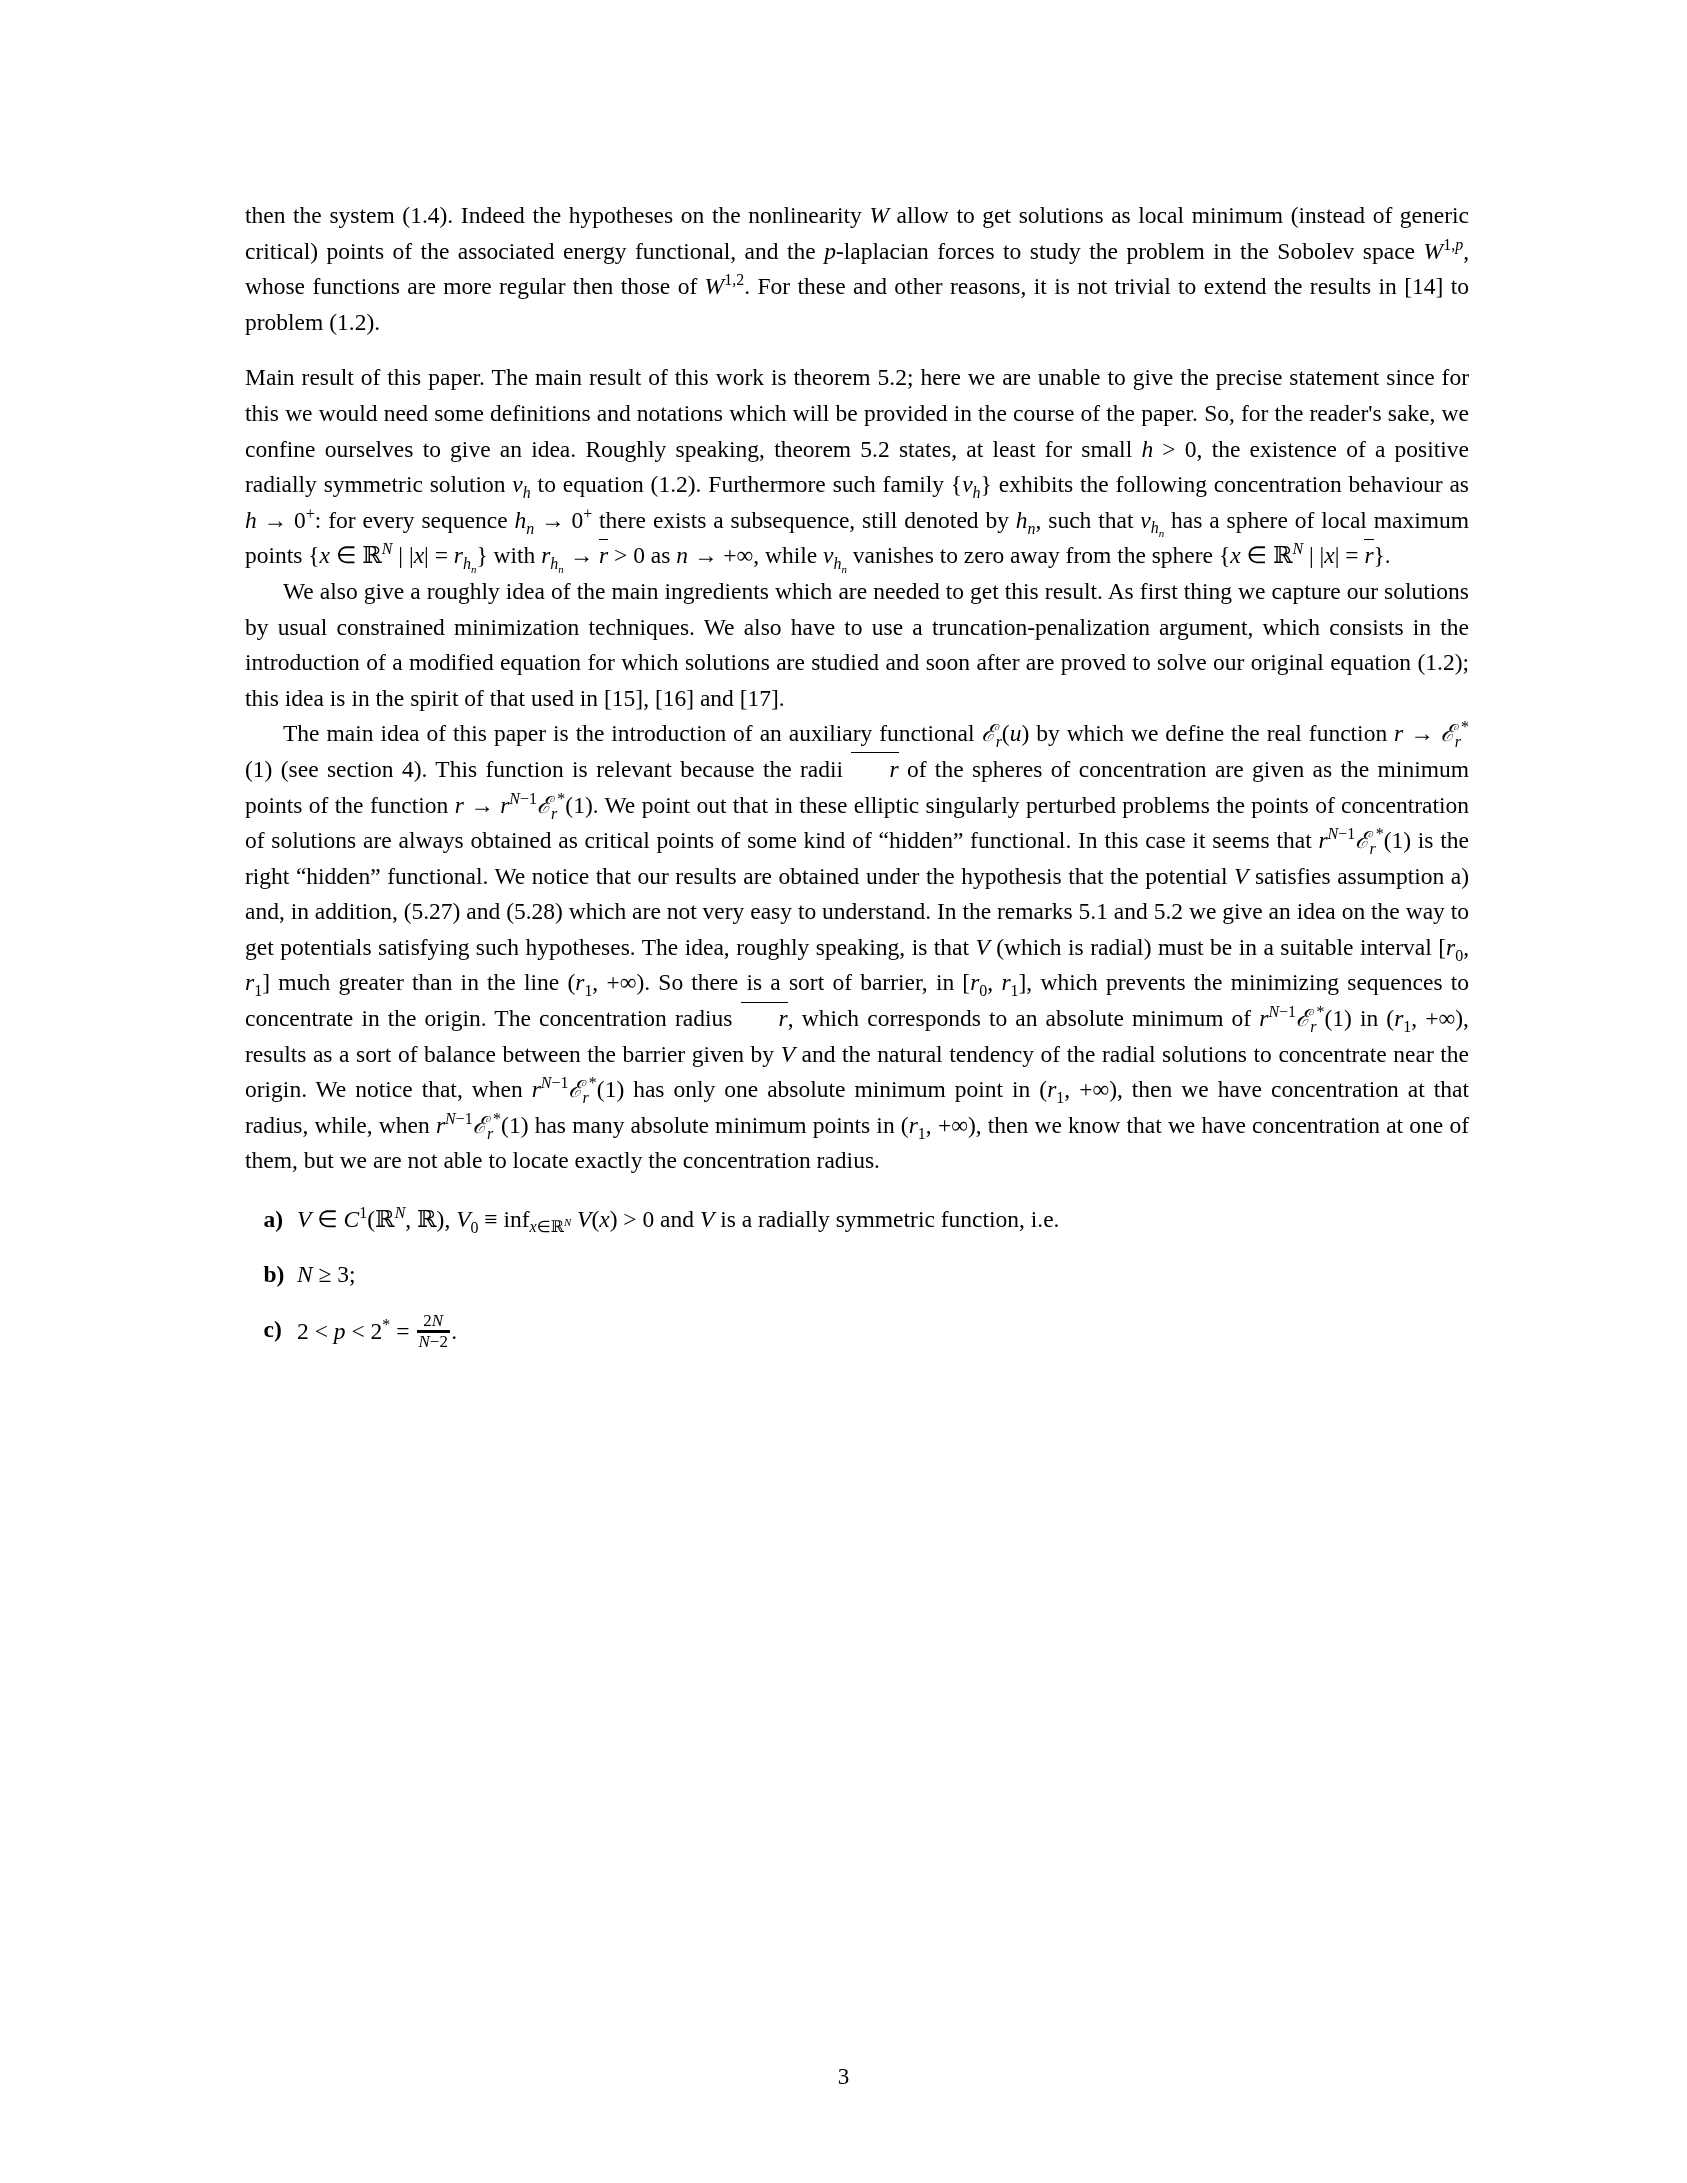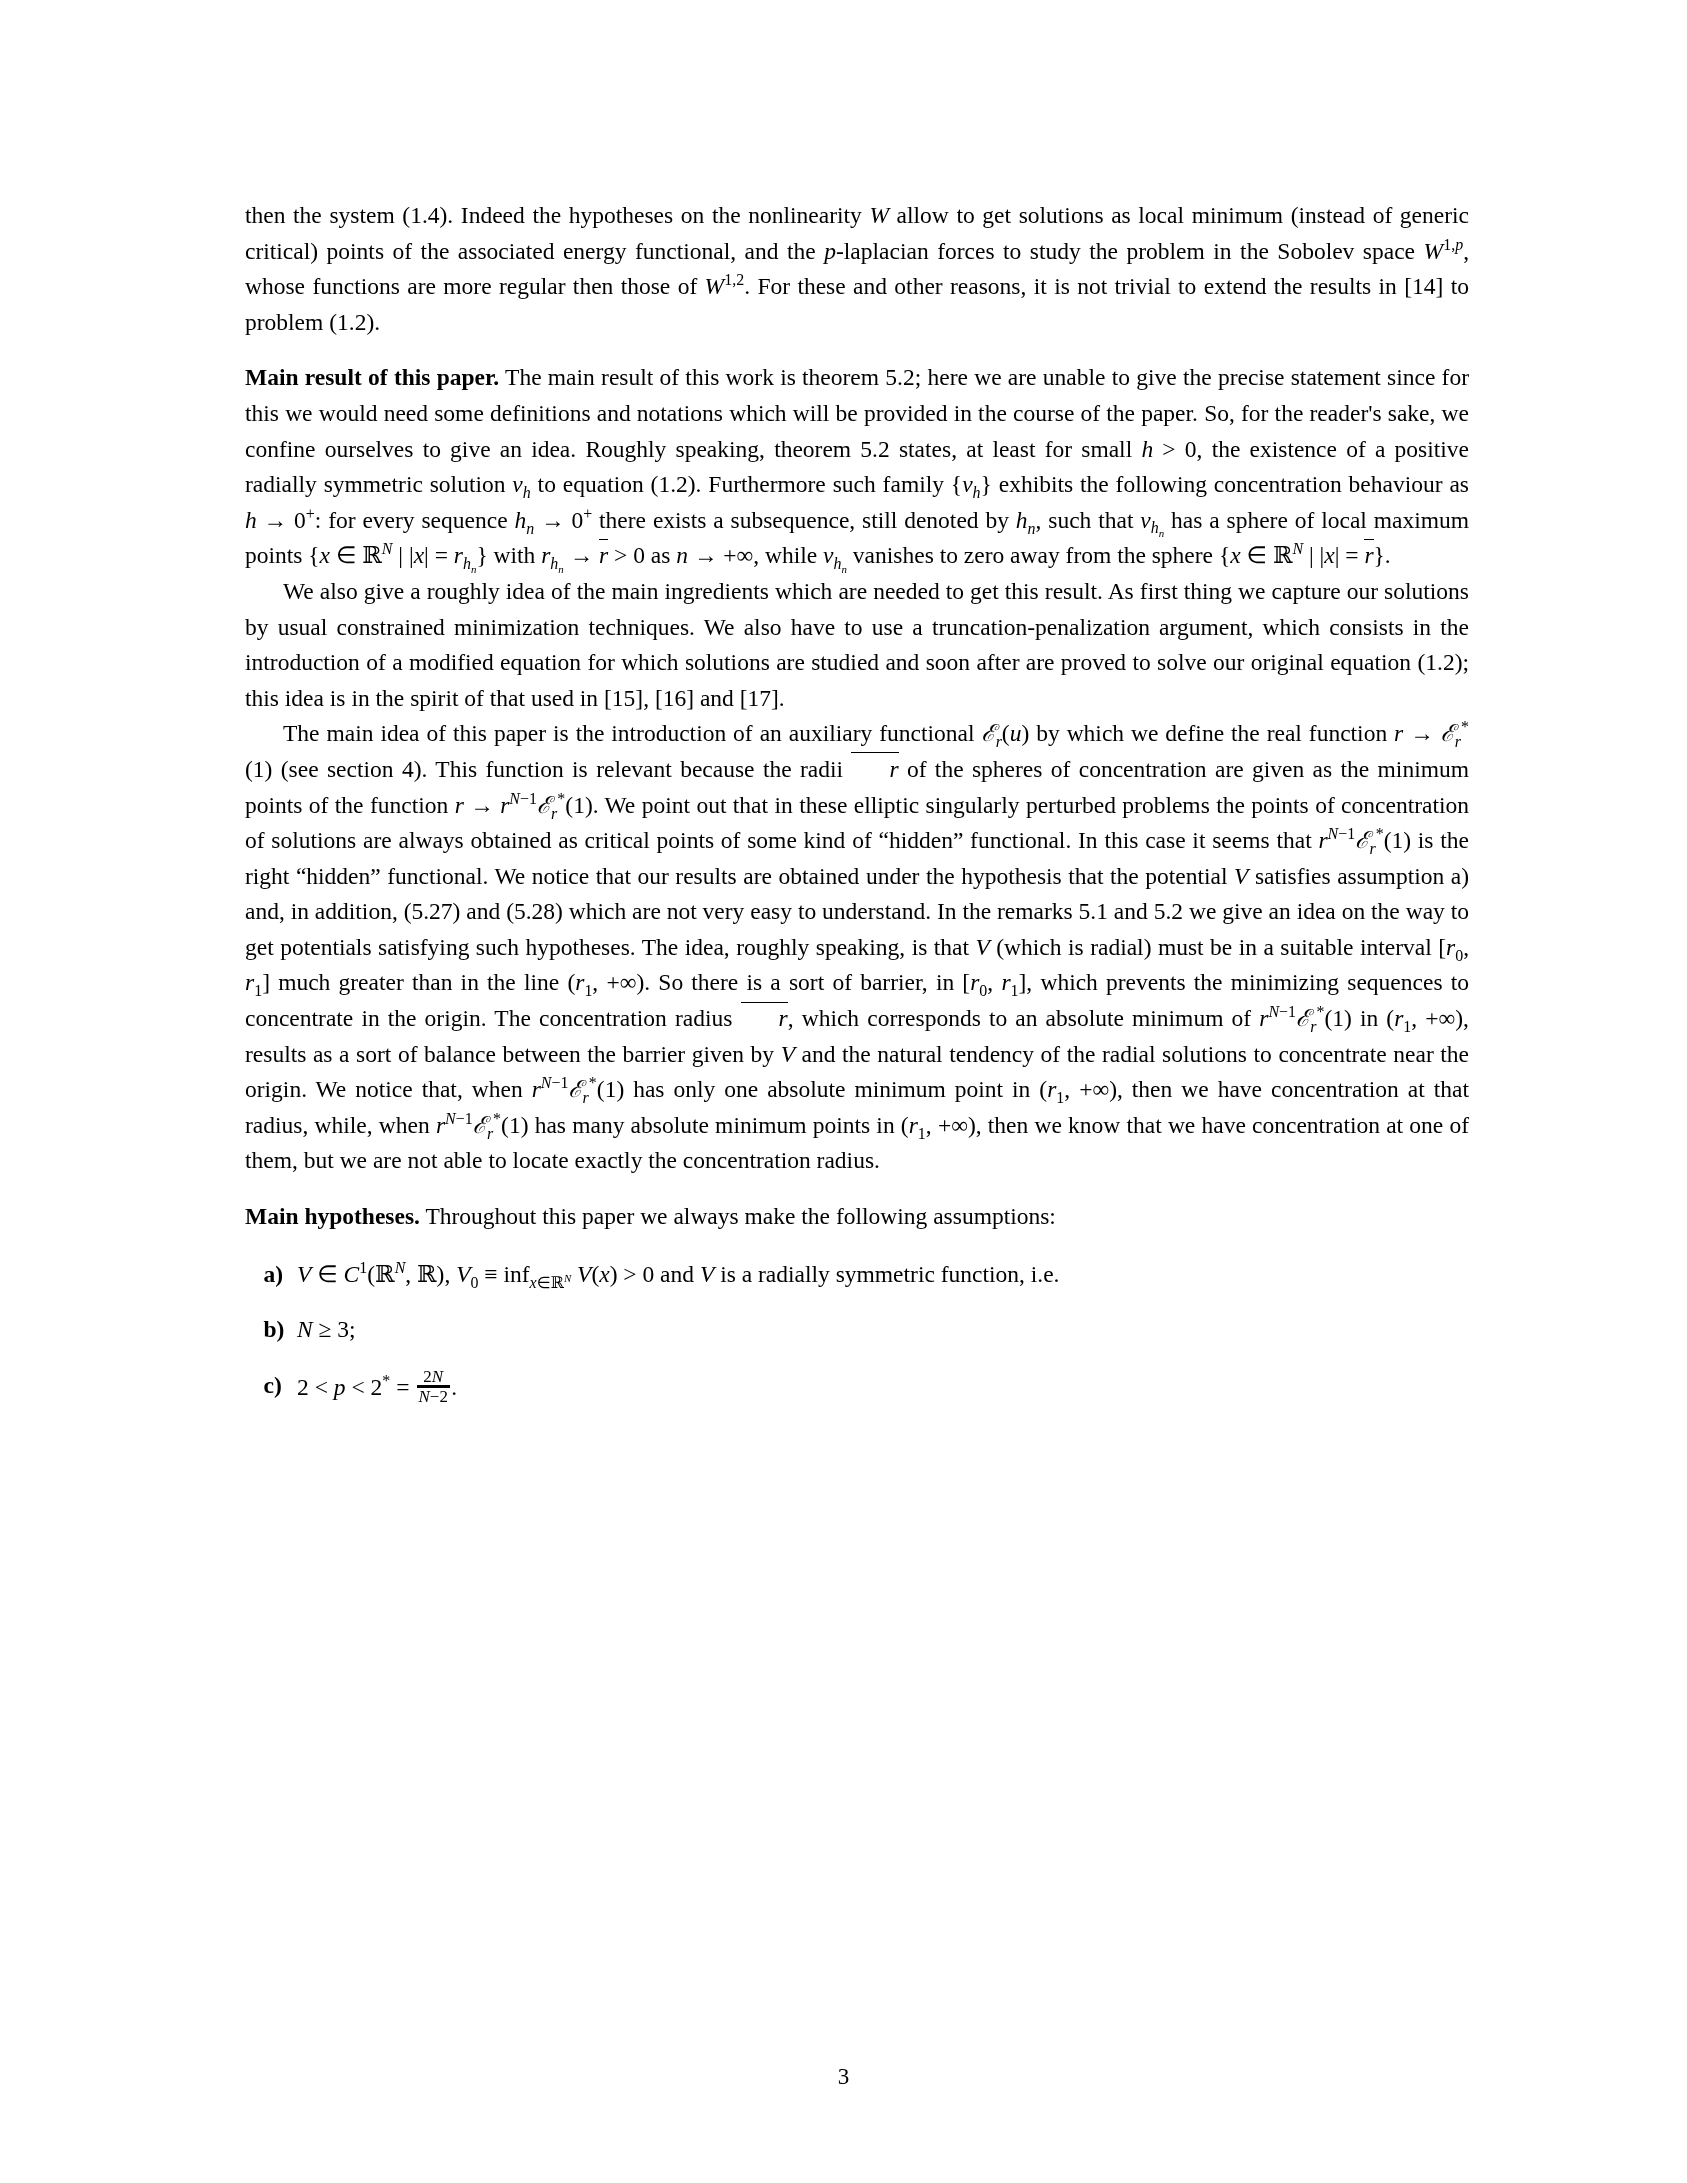--- a/index.html
+++ b/index.html
@@ -30,21 +30,21 @@
   p {
     margin: 0;
   }
   p.indent {
     text-indent: 38px;
   }
   p.gap {
     margin-top: 20px;
   }
   .lead {
-    font-weight: bold;
+    font-weight: normal;
   }
   .mathvar {
     font-style: italic;
     font-family: "Liberation Serif", serif;
   }
   .bb {
     font-family: "DejaVu Serif", serif;
     font-style: normal;
   }
   .cal {
@@ -176,24 +176,20 @@
       greater than in the line (<span class="mathvar">r</span><sub>1</sub>, +∞). So there is a sort of barrier, in [<span class="mathvar">r</span><sub>0</sub>, <span class="mathvar">r</span><sub>1</sub>], which prevents
       the minimizing sequences to concentrate in the origin. The concentration radius <span class="overbar mathvar">r</span>, which
       corresponds to an absolute minimum of <span class="mathvar">r</span><sup><span class="mathvar">N</span>−1</sup><span class="cal">ℰ</span><sub><span class="mathvar">r</span></sub><sup>*</sup>(1) in (<span class="mathvar">r</span><sub>1</sub>, +∞), results as a sort of balance
       between the barrier given by <span class="mathvar">V</span> and the natural tendency of the radial solutions to concentrate
       near the origin. We notice that, when <span class="mathvar">r</span><sup><span class="mathvar">N</span>−1</sup><span class="cal">ℰ</span><sub><span class="mathvar">r</span></sub><sup>*</sup>(1) has only one absolute minimum point
       in (<span class="mathvar">r</span><sub>1</sub>, +∞), then we have concentration at that radius, while, when <span class="mathvar">r</span><sup><span class="mathvar">N</span>−1</sup><span class="cal">ℰ</span><sub><span class="mathvar">r</span></sub><sup>*</sup>(1) has many
       absolute minimum points in (<span class="mathvar">r</span><sub>1</sub>, +∞), then we know that we have concentration at one of
       them, but we are not able to locate exactly the concentration radius.
     </p>
 
-    <p class="gap">
-      <span class="lead">Main hypotheses.</span>
-      <span>Throughout this paper we always make the following assumptions:</span>
-    </p>
 
     <ul class="hyp-list">
 
       <li class="hyp-item">
         <span class="hyp-label">a)</span>
         <span>
           <span class="mathvar">V</span> ∈ <span class="mathvar">C</span><sup>1</sup>(<span class="bb">ℝ</span><sup><span class="mathvar">N</span></sup>, <span class="bb">ℝ</span>), <span class="mathvar">V</span><sub>0</sub> ≡ inf<sub><span class="mathvar">x</span>∈<span class="bb">ℝ</span><sup><span class="mathvar">N</span></sup></sub> <span class="mathvar">V</span>(<span class="mathvar">x</span>) &gt; 0 and <span class="mathvar">V</span> is a radially symmetric function, i.e.
         </span>
       </li>
 

